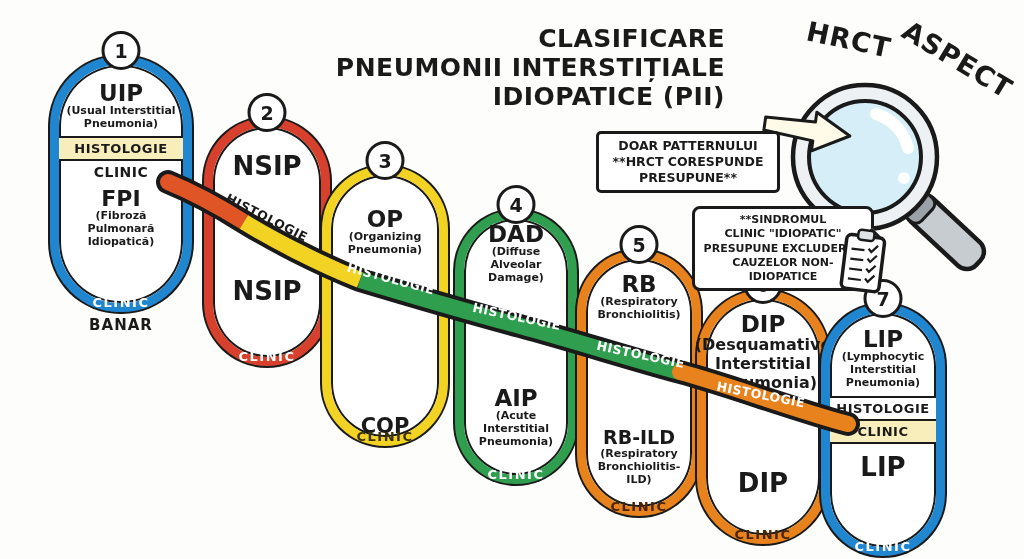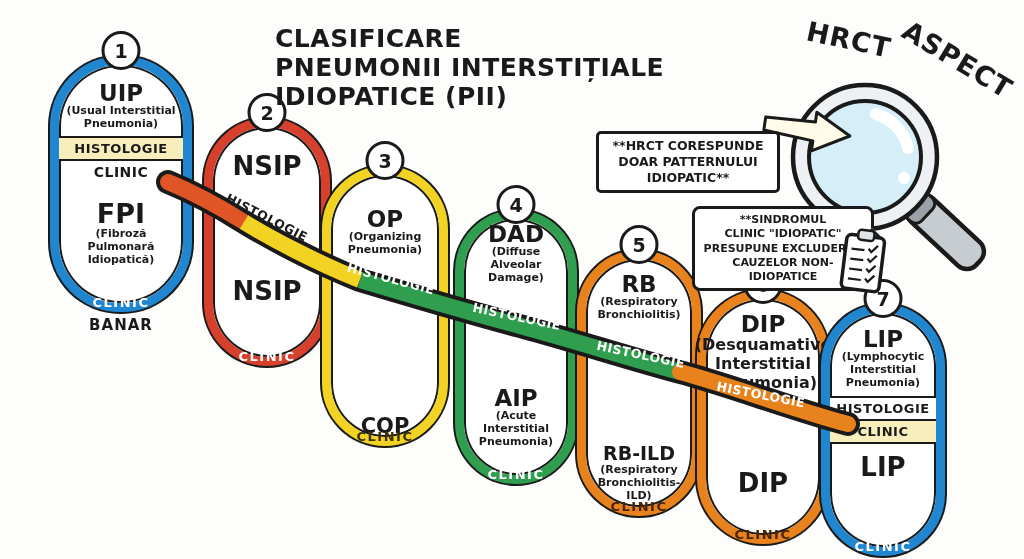--- a/index.html
+++ b/index.html
@@ -34,21 +34,21 @@
   .spacer{flex:1;}
   .edge{position:absolute;bottom:-7px;left:0;right:0;text-align:center;font-size:13px;
         font-weight:700;color:#fff;letter-spacing:1.5px;z-index:3;}
   .cap3 .edge{color:#3c3200;}
   .cap5 .edge,.cap6 .edge{color:#4a2500;}
 
   .banar{position:absolute;left:50px;top:316px;width:142px;text-align:center;
          font-weight:700;font-size:15px;letter-spacing:1px;z-index:2;}
 
   
-  .title{position:absolute;left:275px;top:24px;width:450px;text-align:left;font-weight:700;
+  .title{position:absolute;left:275px;top:24px;width:450px;text-align:right;font-weight:700;
          font-size:25px;line-height:1.16;letter-spacing:.5px;z-index:2;}
   .hrct1{position:absolute;left:806px;top:24px;font-size:27px;font-weight:700;
          transform:rotate(12deg);letter-spacing:1px;z-index:2;}
   .hrct2{position:absolute;left:896px;top:44px;font-size:27px;font-weight:700;
          transform:rotate(31deg);letter-spacing:1px;z-index:2;}
 
   
   .ribbon{position:absolute;left:0;top:0;z-index:2;pointer-events:none;}
   .rlabel{position:absolute;z-index:3;font-size:12.5px;font-weight:700;letter-spacing:.5px;
           white-space:nowrap;pointer-events:none;}
@@ -101,21 +101,21 @@
   <div class="rlabel rl4 rl-light">HISTOLOGIE</div>
   <div class="rlabel rl5 rl-light">HISTOLOGIE</div>
   <div class="rlabel rl6 rl-light">HISTOLOGIE</div>
 
   <div class="cap cap1" style="--c: #2186d0;">
     <div class="num">1</div>
     <div class="abbr" style="margin-top:16px;">UIP</div>
     <div class="desc">(Usual Interstitial Pneumonia)</div>
     <div class="band cream" style="margin-top:5px;">HISTOLOGIE</div>
     <div class="clinic-inner">CLINIC</div>
-    <div class="abbr" style="margin-top:20px;font-size:27px;">FPI</div>
+    <div class="abbr" style="margin-top:7px;font-size:22px;">FPI</div>
     <div class="desc">(Fibroză Pulmonară Idiopatică)</div>
     <div class="edge">CLINIC</div>
   </div>
   <div class="banar">BANAR</div>
 
   <div class="cap cap2" style="--c: #d6402c;">
     <div class="num">2</div>
     <div class="abbr big" style="margin-top:26px;">NSIP</div>
     <div class="spacer"></div>
     <div class="abbr big" style="margin-bottom:52px;">NSIP</div>
@@ -140,21 +140,21 @@
     <div class="desc" style="margin-bottom:26px;">(Acute Interstitial Pneumonia)</div>
     <div class="edge">CLINIC</div>
   </div>
 
   <div class="cap cap5" style="--c: #e8821c;">
     <div class="num">5</div>
     <div class="abbr" style="margin-top:13px;">RB</div>
     <div class="desc">(Respiratory Bronchiolitis)</div>
     <div class="spacer"></div>
     <div class="abbr small">RB-ILD</div>
-    <div class="desc" style="margin-bottom:4px;">(Respiratory Bronchiolitis-ILD)</div>
+    <div class="desc" style="margin-bottom:20px;">(Respiratory Bronchiolitis-ILD)</div>
     <div class="edge">CLINIC</div>
   </div>
 
   <div class="cap cap6" style="--c: #e8821c;">
     <div class="num">6</div>
     <div class="abbr" style="margin-top:13px;">DIP</div>
     <div class="desc tiny">(Desquamative Interstitial Pneumonia)</div>
     <div class="spacer"></div>
     <div class="abbr big" style="margin-bottom:38px;">DIP</div>
     <div class="edge">CLINIC</div>
@@ -164,23 +164,23 @@
     <div class="num">7</div>
     <div class="abbr" style="margin-top:14px;">LIP</div>
     <div class="desc">(Lymphocytic Interstitial Pneumonia)</div>
     <div class="band white" style="margin-top:6px;">HISTOLOGIE</div>
     <div class="band cream" style="border-top:none;">CLINIC</div>
     <div class="abbr big" style="margin-top:10px;">LIP</div>
     <div class="edge">CLINIC</div>
   </div>
 
   <div class="bubble bubble1">
+    <div>DOAR PATTERNULUI</div>
     <div>**HRCT CORESPUNDE</div>
-    <div>DOAR PATTERNULUI</div>
-    <div>IDIOPATIC**</div>
+    <div>PRESUPUNE**</div>
   </div>
 
   <svg class="arrow" width="95" height="52" viewBox="0 0 95 52">
     <g transform="rotate(8 45 26)">
       <polygon points="2,17 52,15 52,5 88,24 52,44 52,34 2,30" fill="#fffbe8" stroke="#1a1a1a" stroke-width="3" stroke-linejoin="round"></polygon>
     </g>
   </svg>
 
   <svg class="magnifier" width="250" height="240" viewBox="0 0 250 240">
     <g transform="rotate(43 95 95)">

